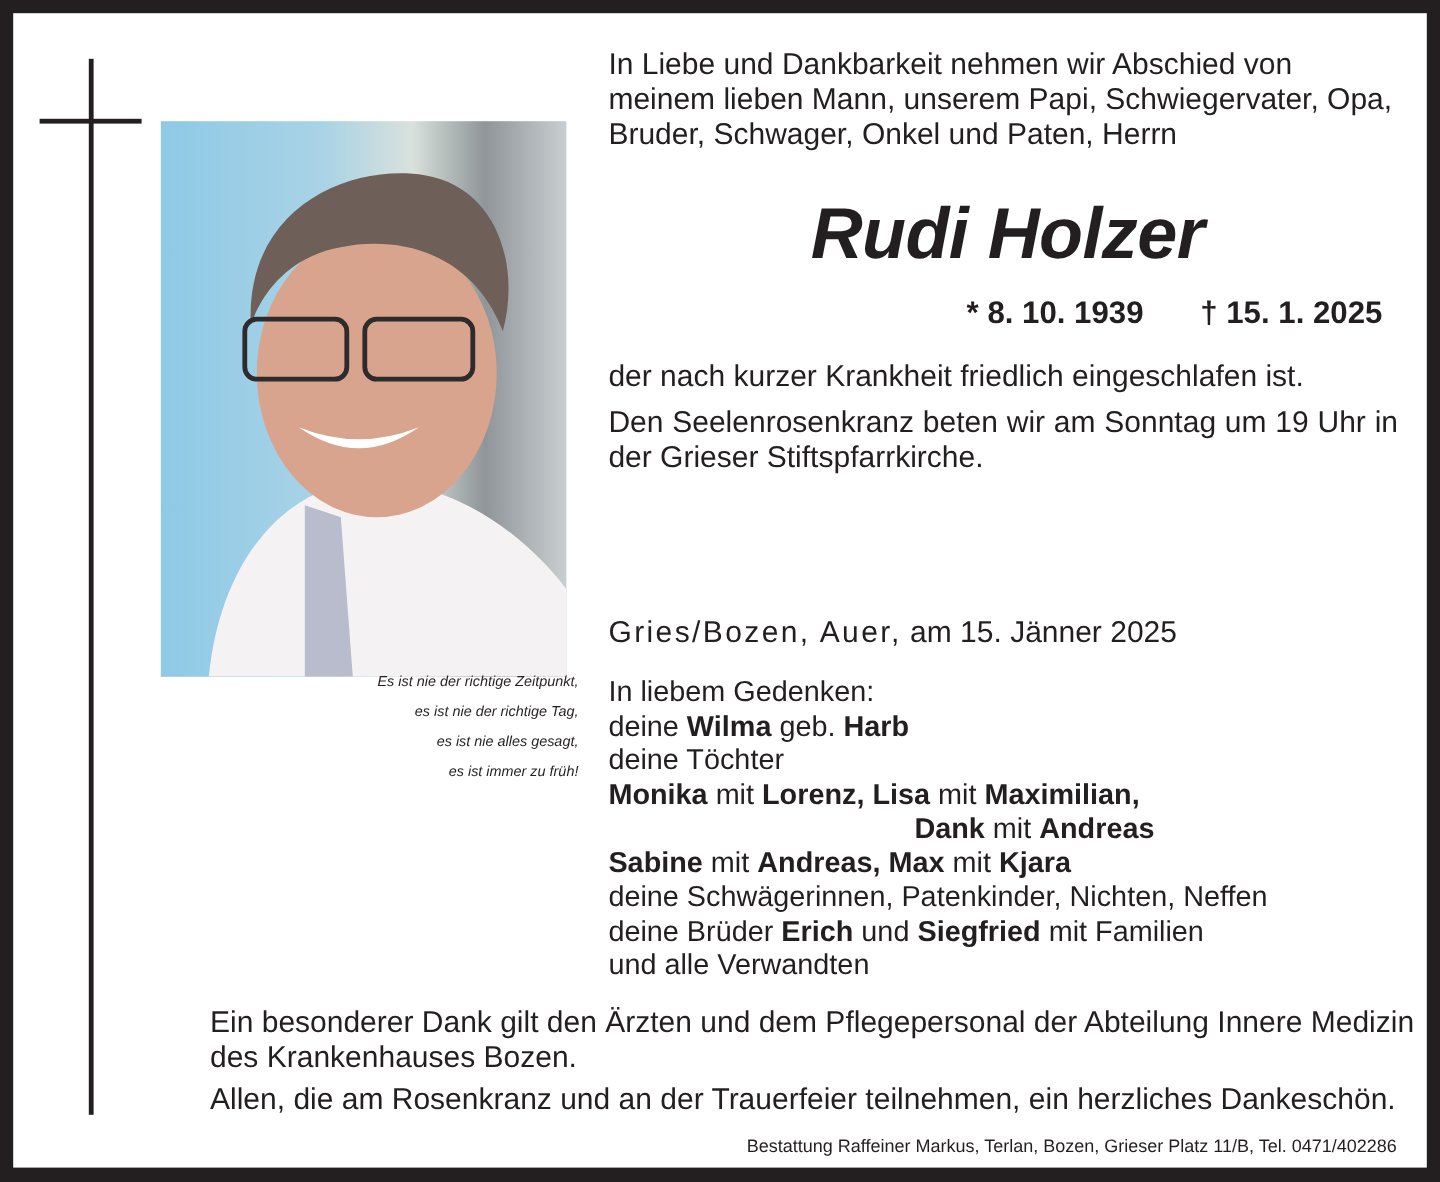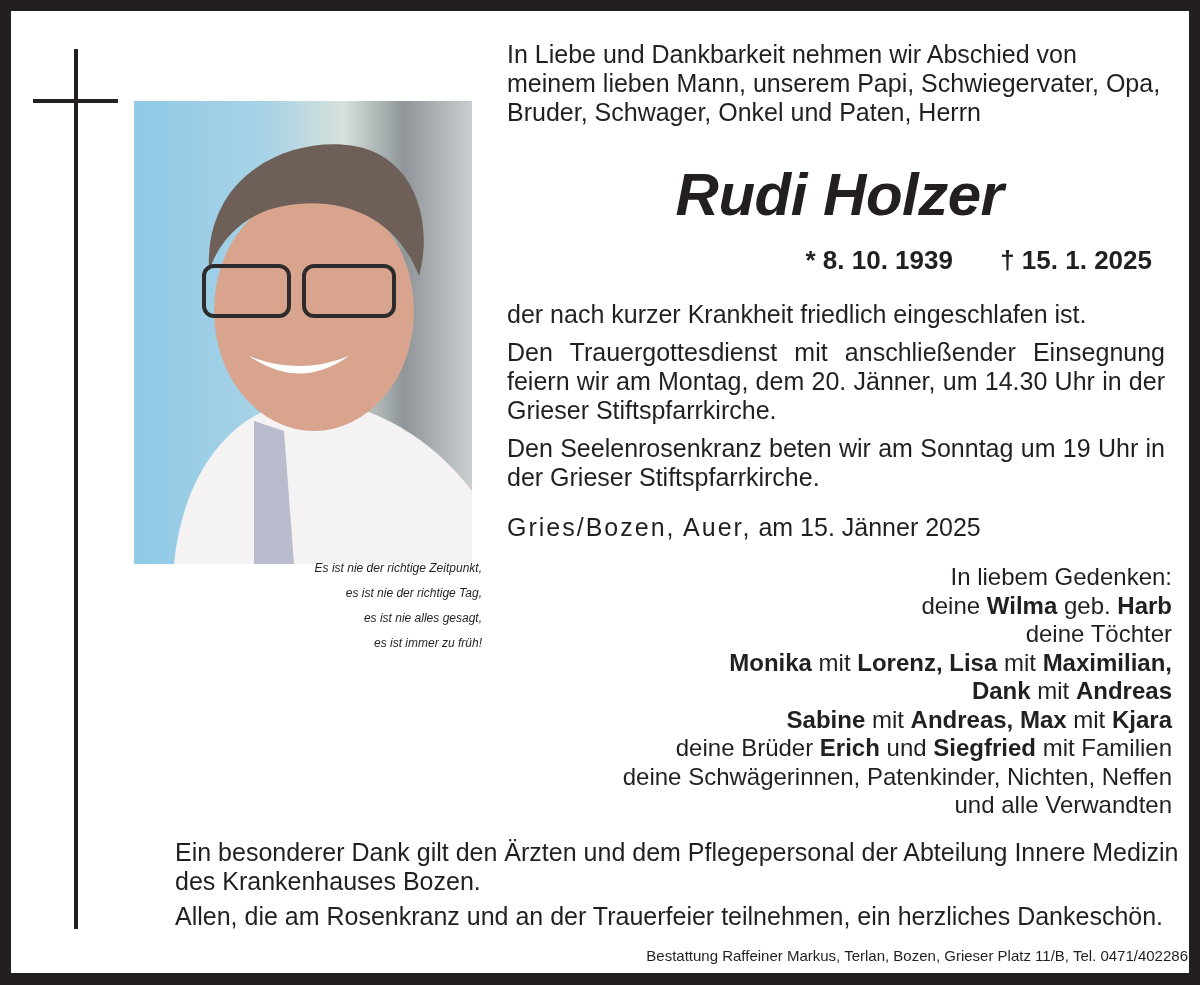--- a/index.html
+++ b/index.html
@@ -11,26 +11,26 @@
     background:linear-gradient(90deg,#8ec9e6 0%,#a9d3e6 40%,#d8e1dc 62%,#8f9598 80%,#c9cfd1 100%);}
   .quote{position:absolute;left:120px;top:556px;width:362px;text-align:right;font-style:italic;font-size:12px;line-height:25px;}
   .intro{position:absolute;left:507px;top:40px;width:665px;font-size:25px;line-height:29px;}
   .name{position:absolute;left:507px;top:160px;width:665px;text-align:center;font-size:60px;font-weight:bold;letter-spacing:-0.5px;font-style:italic;}
   .dates{position:absolute;left:507px;top:245px;width:665px;text-align:right;font-size:26px;font-weight:bold;}
   .dates span{margin:0 20px;}
   .body-text{position:absolute;left:507px;top:300px;width:658px;font-size:25px;line-height:29px;}
   .body-text p{margin:0 0 9px 0;text-align:justify;}
   .place{position:absolute;left:507px;top:513px;font-size:25px;}
   .place .sp{letter-spacing:2px;}
-  .mourners{position:absolute;left:507px;top:563px;width:665px;font-size:24px;line-height:28.5px;text-align:right;}
+  .mourners{position:absolute;left:507px;top:563px;width:665px;font-size:24px;line-height:28.5px;}
   .mourners b{font-weight:bold;}
   .indent{padding-left:255px;}
   .thanks{position:absolute;left:135px;top:838px;width:1032px;font-size:25px;line-height:29px;margin-left:40px;}
   .thanks p{margin:0 0 6px 0;}
-  .footer{position:absolute;right:12px;top:947px;font-size:15px;}
+  .footer{position:absolute;right:36px;top:947px;font-size:15px;}
 </style>
 </head>
 <body>
 
 <div class="card"></div>
 <div class="cross-v"></div>
 <div class="cross-h"></div>
 
 <div class="photo" title="Portrait photo of smiling man with glasses">
   <svg width="338" height="463" viewBox="0 0 338 463">
@@ -53,35 +53,34 @@
 
 <div class="intro">In Liebe und Dankbarkeit nehmen wir Abschied von meinem lieben Mann, unserem Papi, Schwiegervater, Opa, Bruder, Schwager, Onkel und Paten, Herrn</div>
 <div class="name">Rudi Holzer</div>
 <div class="dates">
   <span>* 8. 10. 1939</span>
   <span>† 15. 1. 2025</span>
 </div>
 
 <div class="body-text">
   <p>der nach kurzer Krankheit friedlich eingeschlafen ist.</p>
-  <p>Den Trauergottesdienst mit anschließender Einsegnung feiern wir am Montag, dem 20. Jänner, um 14.30 Uhr in der Grieser Stiftspfarrkirche.</p>
   <p>Den Seelenrosenkranz beten wir am Sonntag um 19 Uhr in der Grieser Stiftspfarrkirche.</p>
 </div>
 
 <div class="place"><span class="sp">Gries/Bozen, Auer,</span><span> am 15. Jänner 2025</span></div>
 
 <div class="mourners">
   <div>In liebem Gedenken:</div>
   <div><span>deine </span><b>Wilma</b><span> geb. </span><b>Harb</b></div>
   <div>deine Töchter</div>
   <div><b>Monika</b><span> mit </span><b>Lorenz, Lisa</b><span> mit </span><b>Maximilian,</b></div>
   <div class="indent"><b>Dank</b><span> mit </span><b>Andreas</b></div>
   <div><b>Sabine</b><span> mit </span><b>Andreas, Max</b><span> mit </span><b>Kjara</b></div>
+  <div>deine Schwägerinnen, Patenkinder, Nichten, Neffen</div>
   <div><span>deine Brüder </span><b>Erich</b><span> und </span><b>Siegfried</b><span> mit Familien</span></div>
-  <div>deine Schwägerinnen, Patenkinder, Nichten, Neffen</div>
   <div>und alle Verwandten</div>
 </div>
 
 <div class="thanks">
   <p>Ein besonderer Dank gilt den Ärzten und dem Pflegepersonal der Abteilung Innere Medizin des Krankenhauses Bozen.</p>
   <p>Allen, die am Rosenkranz und an der Trauerfeier teilnehmen, ein herzliches Dankeschön.</p>
 </div>
 
 <div class="footer">Bestattung Raffeiner Markus, Terlan, Bozen, Grieser Platz 11/B, Tel. 0471/402286</div>
 

